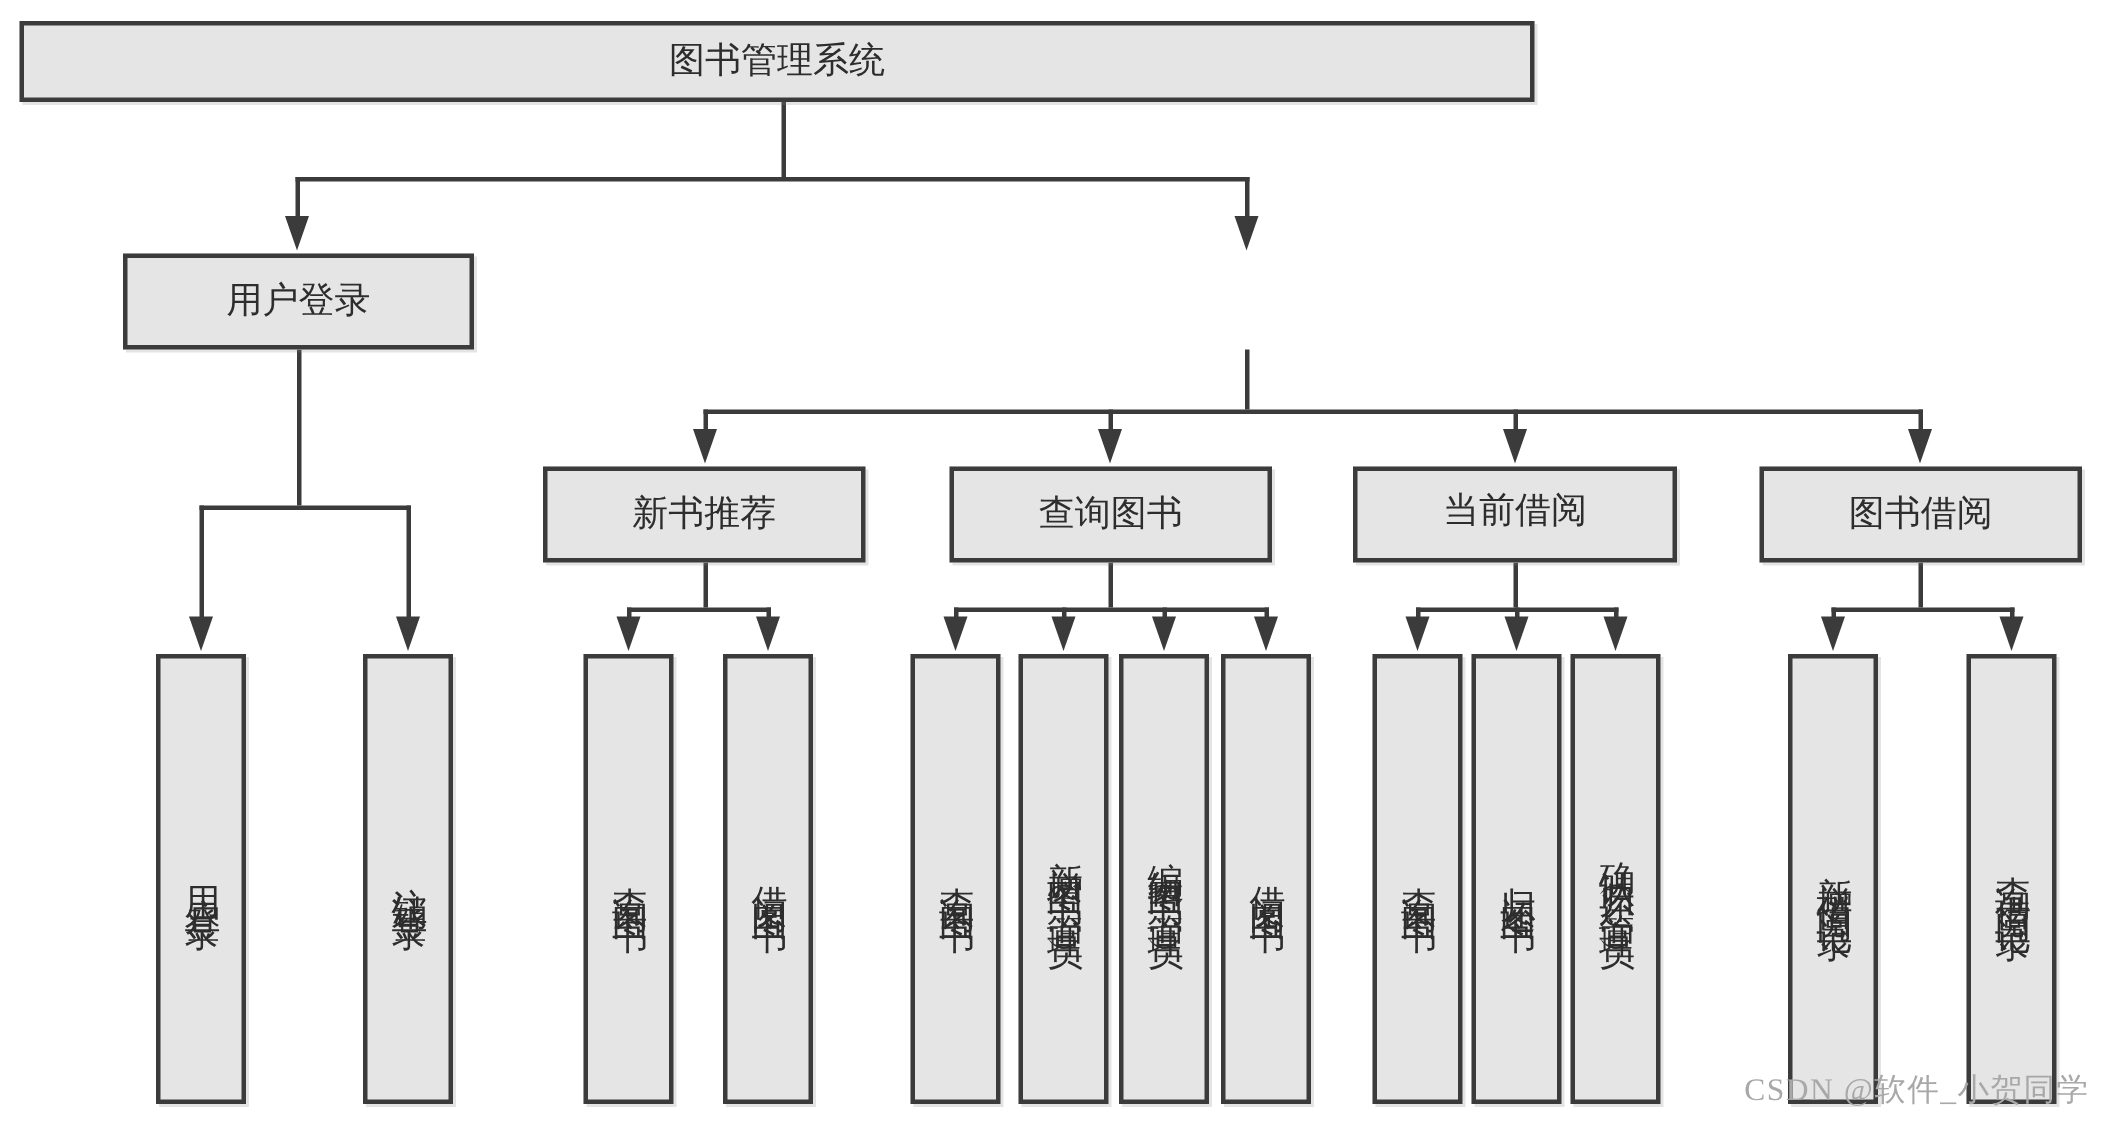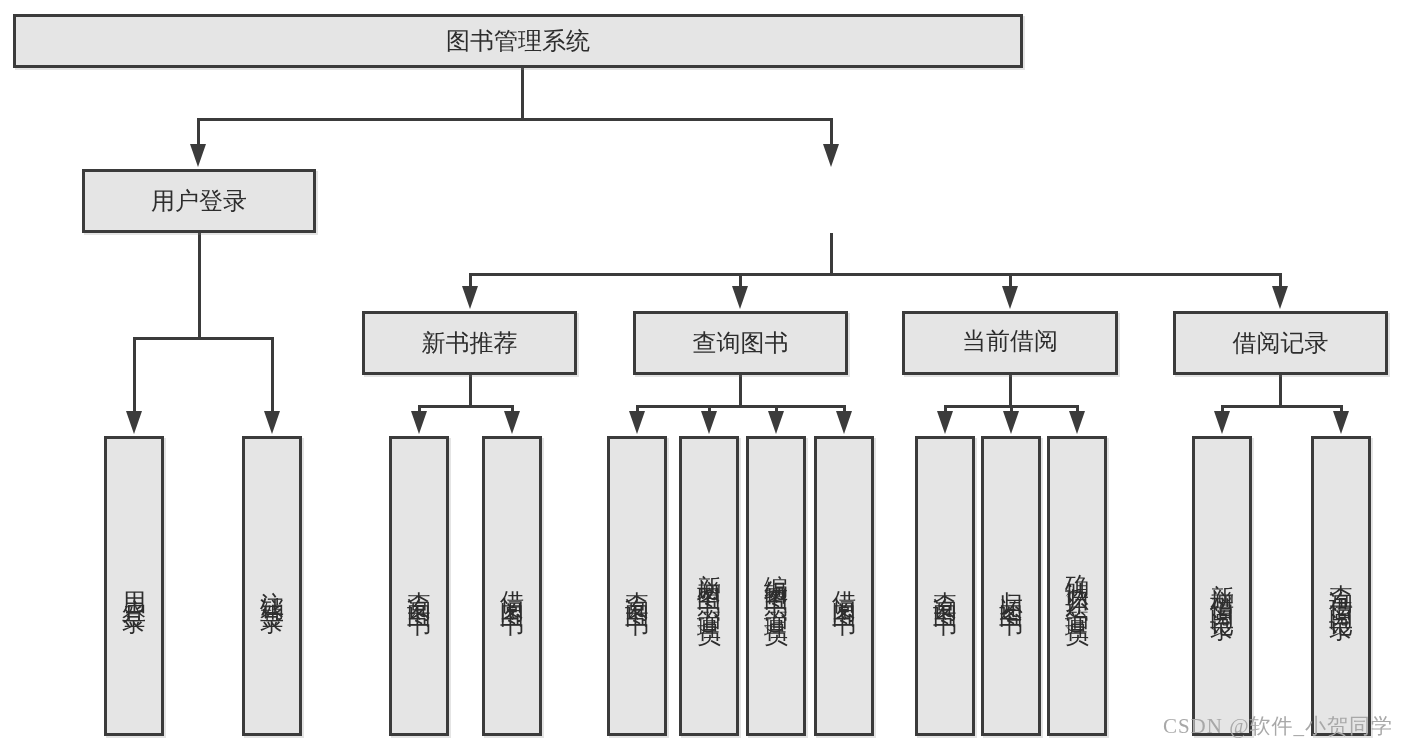--- a/index.html
+++ b/index.html
@@ -120,21 +120,21 @@
     <div class="arrow-head" style="left: 1068.5px; top: 411px;"></div>
     <div class="arrow-shaft" style="left: 1220.5px; top: 405px; height: 11px;"></div>
     <div class="arrow-head" style="left: 1213.5px; top: 411px;"></div>
     <div class="arrow-shaft" style="left: 1339.5px; top: 405px; height: 11px;"></div>
     <div class="arrow-head" style="left: 1332.5px; top: 411px;"></div>
     <div class="node" style="left: 13px; top: 14px; width: 1010px; height: 54px;">图书管理系统</div>
     <div class="node" style="left: 82px; top: 169px; width: 234px; height: 64px;">用户登录</div>
     <div class="node" style="left: 362px; top: 311px; width: 215px; height: 64px; font-family: Liberation Serif, serif;">新书推荐</div>
     <div class="node" style="left: 633px; top: 311px; width: 215px; height: 64px;">查询图书</div>
     <div class="node" style="left: 902px; top: 311px; width: 216px; height: 64px; font-family: Liberation Mono, monospace;">当前借阅</div>
-    <div class="node" style="left: 1173px; top: 311px; width: 215px; height: 64px;">借阅记录</div>
+    <div class="node" style="left: 1173px; top: 311px; width: 215px; height: 64px;">图书借阅</div>
     <div class="node vertical" style="left: 104px; top: 436px; width: 60px; height: 300px;">用户登录</div>
     <div class="node vertical" style="left: 242px; top: 436px; width: 60px; height: 300px;">注销登录</div>
     <div class="node vertical" style="left: 389px; top: 436px; width: 60px; height: 300px;">查询图书</div>
     <div class="node vertical" style="left: 482px; top: 436px; width: 60px; height: 300px;">借阅图书</div>
     <div class="node vertical" style="left: 607px; top: 436px; width: 60px; height: 300px;">查询图书</div>
     <div class="node vertical" style="left: 679px; top: 436px; width: 60px; height: 300px;">新增图书（管理员）</div>
     <div class="node vertical" style="left: 746px; top: 436px; width: 60px; height: 300px;">编辑图书（管理员）</div>
     <div class="node vertical" style="left: 814px; top: 436px; width: 60px; height: 300px;">借阅图书</div>
     <div class="node vertical" style="left: 915px; top: 436px; width: 60px; height: 300px;">查询图书</div>
     <div class="node vertical" style="left: 981px; top: 436px; width: 60px; height: 300px;">归还图书</div>

